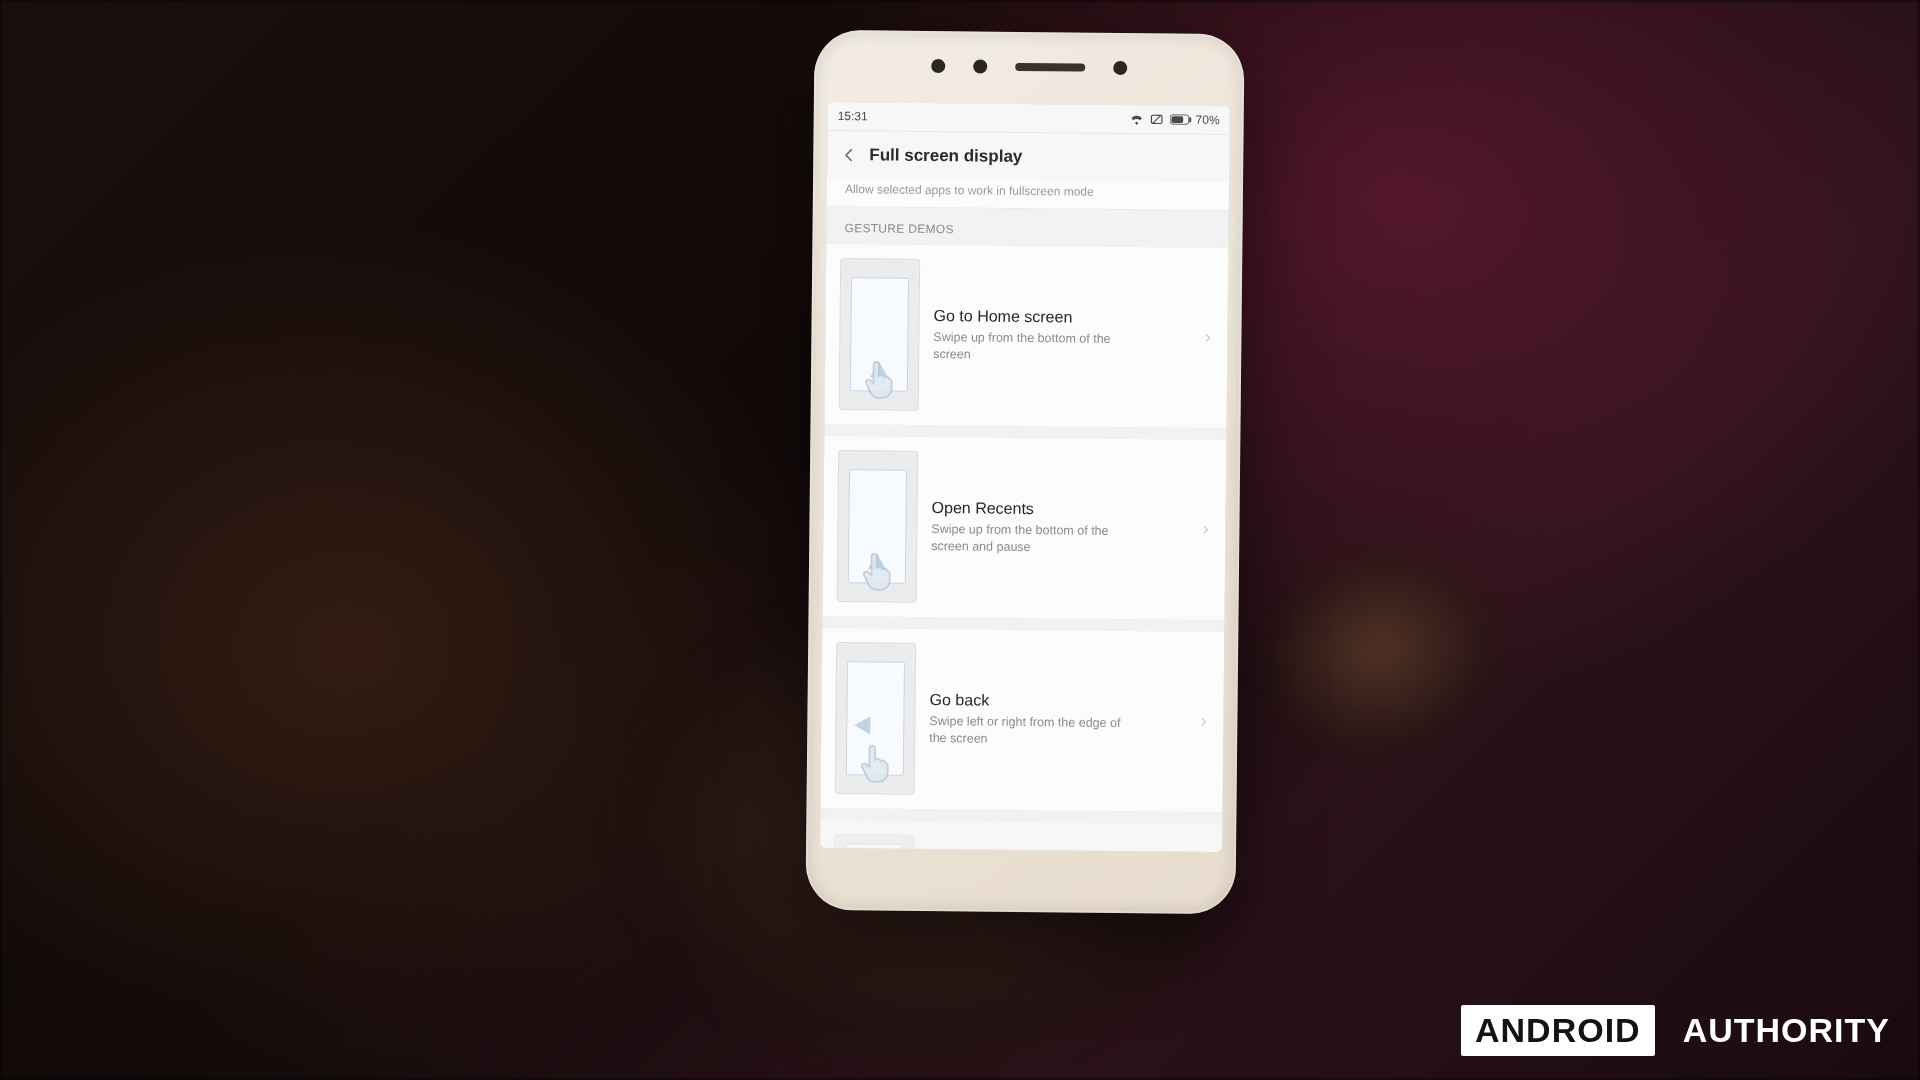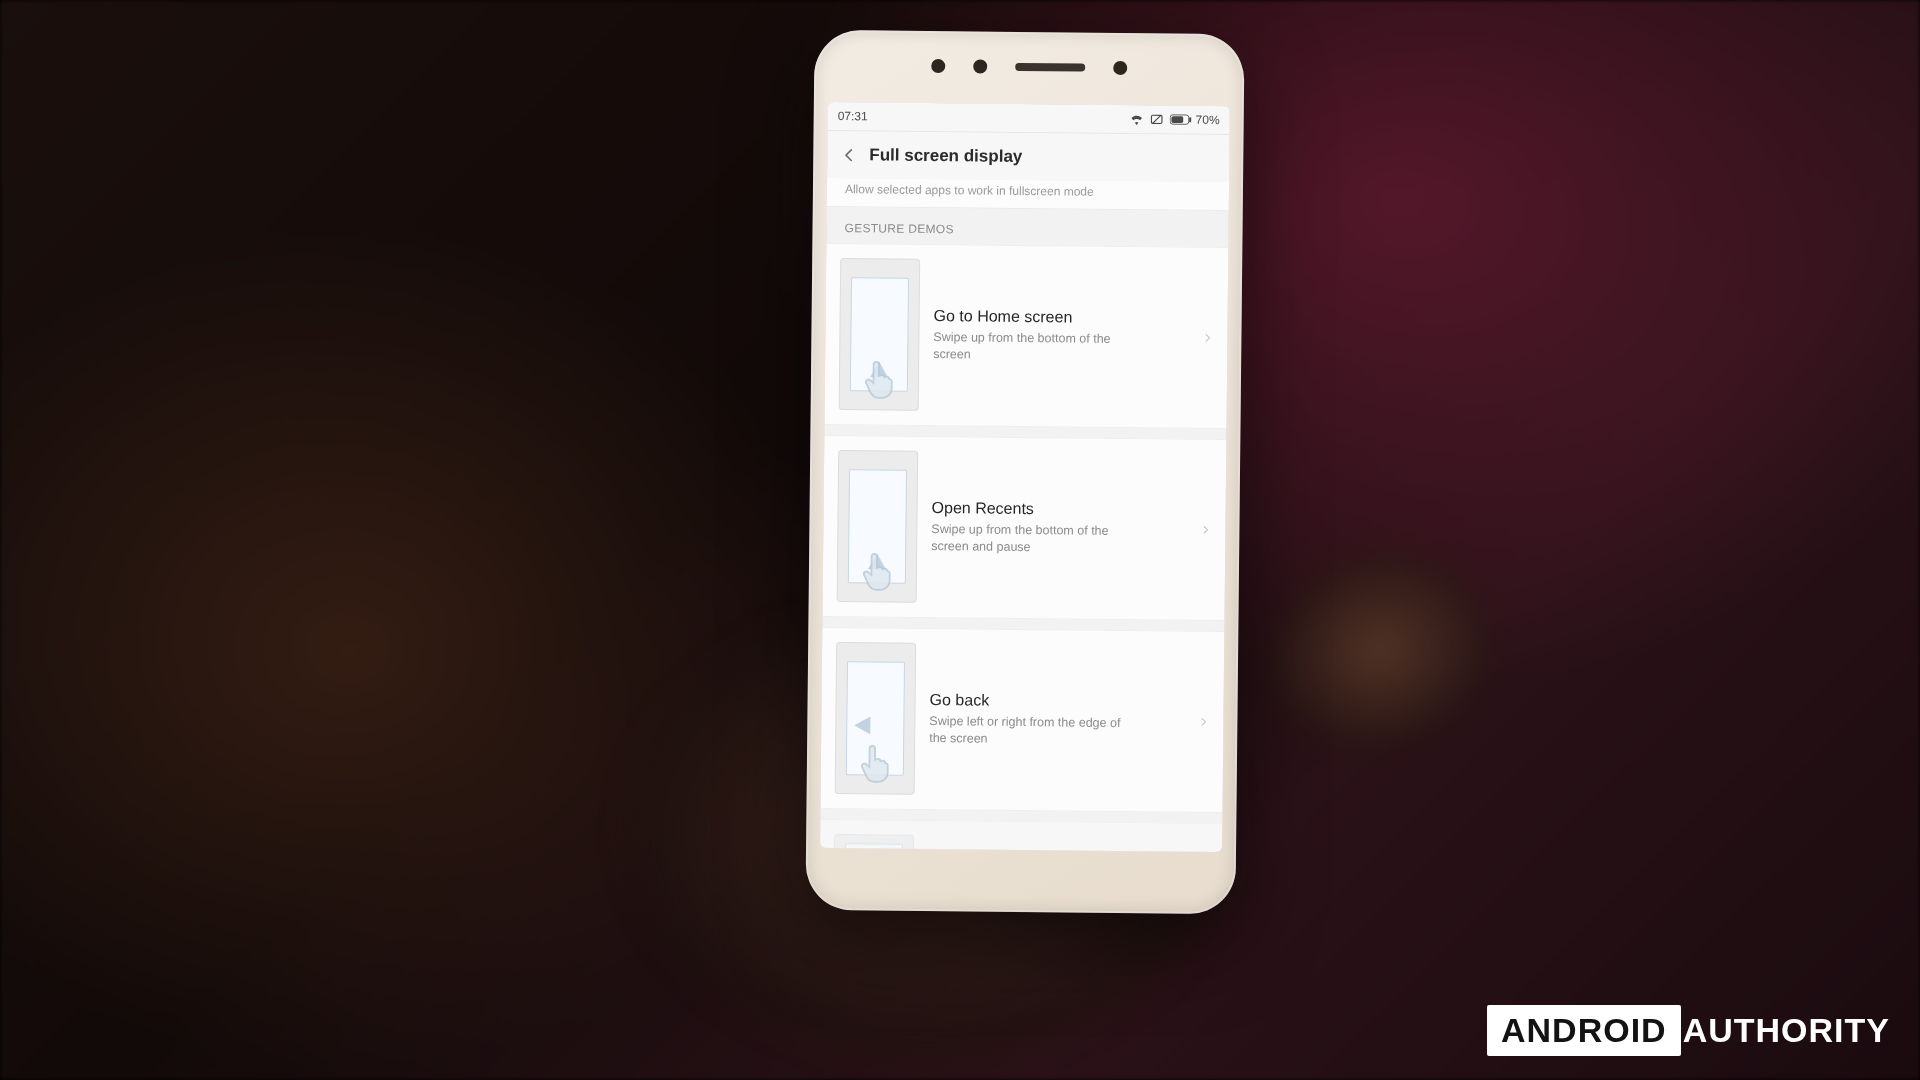--- a/index.html
+++ b/index.html
@@ -237,21 +237,21 @@
     flex: 0 0 auto;
   }
 
   
   .watermark {
     position: absolute;
     right: 30px;
     bottom: 24px;
     display: flex;
     align-items: center;
-    gap: 2px;
+    gap: 28px;
     font-family: Arial, sans-serif;
     letter-spacing: 1px;
   }
   .watermark .boxword {
     background: #fff;
     color: #131313;
     padding: 6px 14px 6px 14px;
     font-weight: 800;
     font-size: 34px;
     border-radius: 2px;
@@ -273,21 +273,21 @@
   <div class="bezel-top">
     <span class="sensor-dot"></span>
     <span class="sensor-dot"></span>
     <span class="earpiece"></span>
     <span class="sensor-dot"></span>
   </div>
 
   <div class="screen">
 
     <div class="statusbar">
-      <span>07:31</span>
+      <span>15:31</span>
       <span class="status-right">
         <span class="wifi-icon">
           <svg width="14" height="12" viewBox="0 0 24 20">
               <path fill="#4a4a4a" d="M12 20l-3-4c1-.8 2-1.2 3-1.2s2 .4 3 1.2l-3 4zm-6-8l-3-4C6 5 9 4 12 4s6 1 9 4l-3 4c-2-1.6-4-2.4-6-2.4S8 10.4 6 12z"></path>
             </svg>
         </span>
         <span class="nosim-icon">
           <svg width="14" height="12" viewBox="0 0 24 20">
               <rect x="3" y="3" width="18" height="14" rx="2" fill="none" stroke="#4a4a4a" stroke-width="2"></rect>
               <line x1="5" y1="17" x2="19" y2="3" stroke="#4a4a4a" stroke-width="2"></line>

